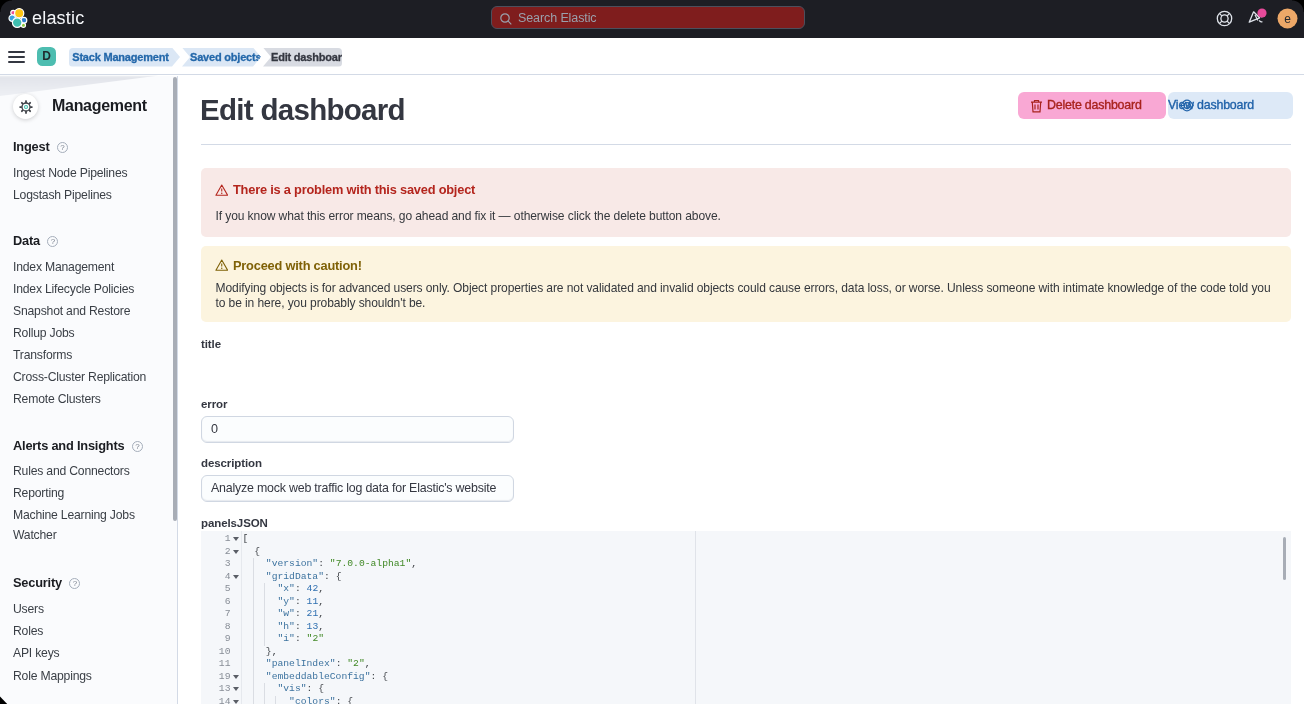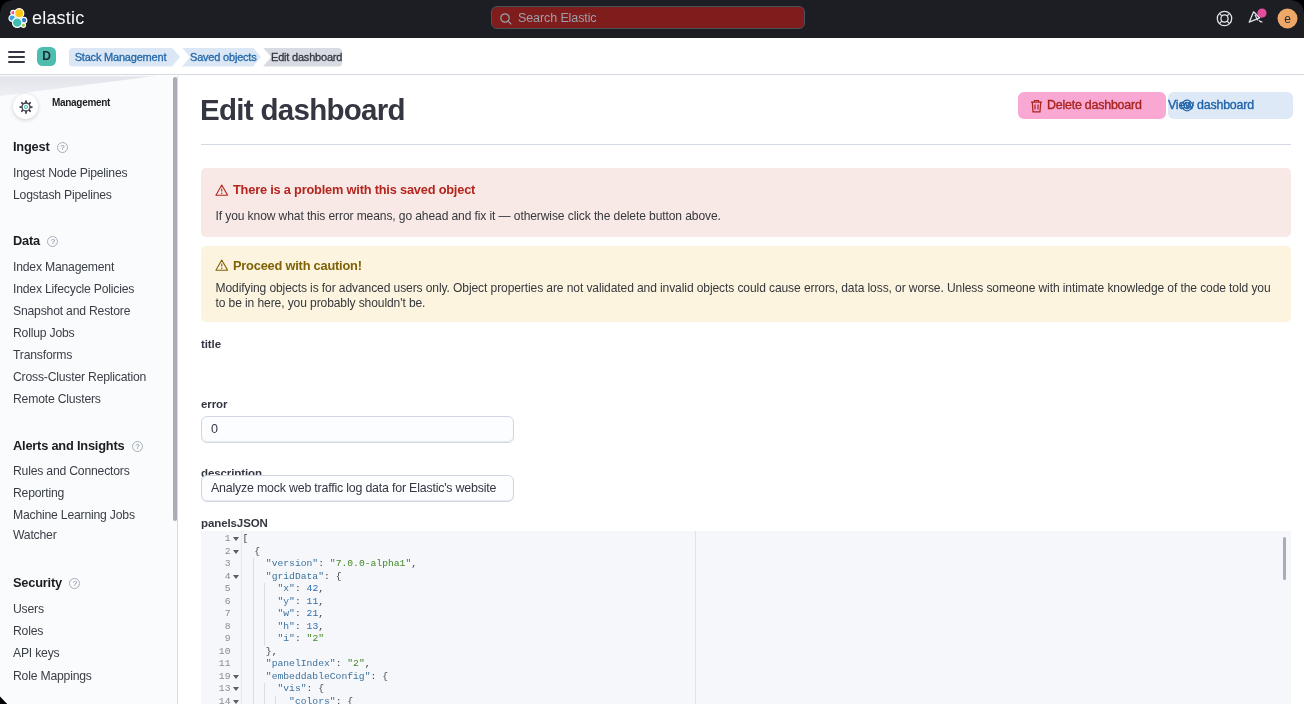--- a/index.html
+++ b/index.html
@@ -11,32 +11,32 @@
   
   #hdr1 { position:absolute; left:0; top:0; width:1304px; height:38px; background:#1d1e24; }
   #logoword { position:absolute; left:32px; top:8px; color:#f5f7fa; font-size:18px; letter-spacing:0.2px; }
   #searchbox { position:absolute; left:491px; top:6px; width:314px; height:23px; background:#7f1d1d; border:1px solid #4c4f5c; border-radius:6px; }
   #searchbox .ph { position:absolute; left:26px; top:3.5px; font-size:12.5px; color:#9aa0ac; letter-spacing:-0.1px; }
   .hicon { position:absolute; top:0; }
 
   
   #hdr2 { position:absolute; left:0; top:38px; width:1304px; height:37px; background:#fff; border-bottom:1px solid #d3dae6; }
   #spacebadge { position:absolute; left:37px; top:9px; width:19px; height:19px; background:#4dbdb0; border-radius:5.5px; color:#1f2b2e; font-size:12px; font-weight:bold; text-align:center; line-height:19px; }
-  .crumb { position:absolute; top:9.5px; height:19px; font-size:11px; font-weight:400; letter-spacing:-0.2px; white-space:nowrap; -webkit-text-stroke:0.3px currentColor; line-height:19px; text-align:center; }
+  .crumb { position:absolute; top:9.5px; height:19px; font-size:11px; font-weight:700; letter-spacing:-0.2px; white-space:nowrap; -webkit-text-stroke:0.3px currentColor; line-height:19px; text-align:center; }
   .crumb.blue { background:#dbe7f5; color:#2468aa; }
   .crumb.grey { background:#d8dbe2; color:#343741; }
   #cr1 { left:69px; width:111px; clip-path:polygon(0 0, calc(100% - 8px) 0, 100% 50%, calc(100% - 8px) 100%, 0 100%); border-radius:4px 0 0 4px; padding-right:8px; }
   #cr2 { left:182px; width:79px; clip-path:polygon(0 0, calc(100% - 8px) 0, 100% 50%, calc(100% - 8px) 100%, 0 100%, 8px 50%); padding-left:8px; padding-right:8px; }
   #cr3 { left:263px; width:79px; clip-path:polygon(0 0, 100% 0, 100% 100%, 0 100%, 8px 50%); border-radius:0 4px 4px 0; padding-left:8px; }
 
   
   #side { position:absolute; left:0; top:75.5px; width:178px; height:628.5px; background:#fafbfd; border-right:1px solid #d3dae6; }
   #wedge { position:absolute; left:-3px; top:0px; width:162px; height:21px; background:linear-gradient(to bottom,#e2e4ea,#eef0f5); clip-path:polygon(0 0,100% 0,0 100%); filter:blur(1.2px); }
   #gearcircle { position:absolute; left:13px; top:18.5px; width:25px; height:25px; border-radius:50%; background:#fff; box-shadow:0 1px 4px rgba(0,0,0,0.18); }
-  #mgmt { position:absolute; left:52px; top:21.5px; width:120px; font-size:10px; font-weight:bold; color:#1a1c21; letter-spacing:-0.3px; }
+  #mgmt { position:absolute; left:52px; top:21.5px; width:120px; font-size:16px; font-weight:bold; color:#1a1c21; letter-spacing:-0.3px; }
   .sheading { position:absolute; left:13px; transform:translateY(-2px); font-size:12.8px; font-weight:bold; color:#1a1c21; letter-spacing:-0.2px; white-space:nowrap; }
   .sitem { position:absolute; left:13px; transform:translateY(-2px); font-size:12.2px; color:#3a3f46; letter-spacing:-0.2px; white-space:nowrap; }
   .qi { display:inline-block; width:11px; height:11px; border:1px solid #a5aebb; border-radius:50%; color:#7a828e; font-size:8px; font-weight:normal; line-height:10.5px; text-align:center; vertical-align:1px; margin-left:4px; }
   #sscroll { position:absolute; left:173px; top:1px; width:3.8px; height:444px; background:#a8adb6; border-radius:2px; }
   h1 { position:absolute; left:200px; top:92.5px; font-size:29.5px; font-weight:bold; color:#343741; letter-spacing:-0.7px; }
   .btn { position:absolute; top:92px; height:27px; border-radius:6px; font-size:12.4px; font-weight:400; letter-spacing:-0.2px; line-height:27px; white-space:nowrap; -webkit-text-stroke:0.35px currentColor; }
   #btndel { left:1018px; width:148px; background:#f9a8d4; color:#a8231d; }
   #btnview { left:1168px; width:125px; background:#dde9f7; color:#2062a9; }
   #hr1 { position:absolute; left:201px; top:144px; width:1090px; height:1px; background:#d3dae6; }
 
@@ -199,21 +199,21 @@
       <path stroke="#b4251d" stroke-width="1.3" d="M8 5.5 v3.6"></path>
       <circle cx="8" cy="11.2" r="0.9" fill="#b4251d"></circle>
     </svg>
     <div class="ctitle" style="left:32px;top:13.5px;color:#b4251d">There is a problem with this saved object</div>
     <div class="cbody" style="left:14.5px;top:41px;white-space:nowrap">If you know what this error means, go ahead and fix it — otherwise click the delete button above.</div>
   </div>
 
   <div class="flabel" style="top:338px">title</div>
   <div class="flabel" style="top:398px">error</div>
   <div class="input" style="top:416px">0</div>
-  <div class="flabel" style="top:467px">description</div>
+  <div class="flabel" style="top:457px">description</div>
   <div class="input" style="top:475px;font-size:12.4px">Analyze mock web traffic log data for Elastic's website</div>
   <div class="flabel" style="top:517px">panelsJSON</div>
 
   <div id="editor">
     <div id="pmargin"></div>
     <div id="escroll"></div>
     <div id="gutsep"></div>
 
     <div class="guide" style="left:51.5px;top:27px;height:146px"></div>
     <div class="guide" style="left:62.9px;top:52px;height:62.5px"></div>

